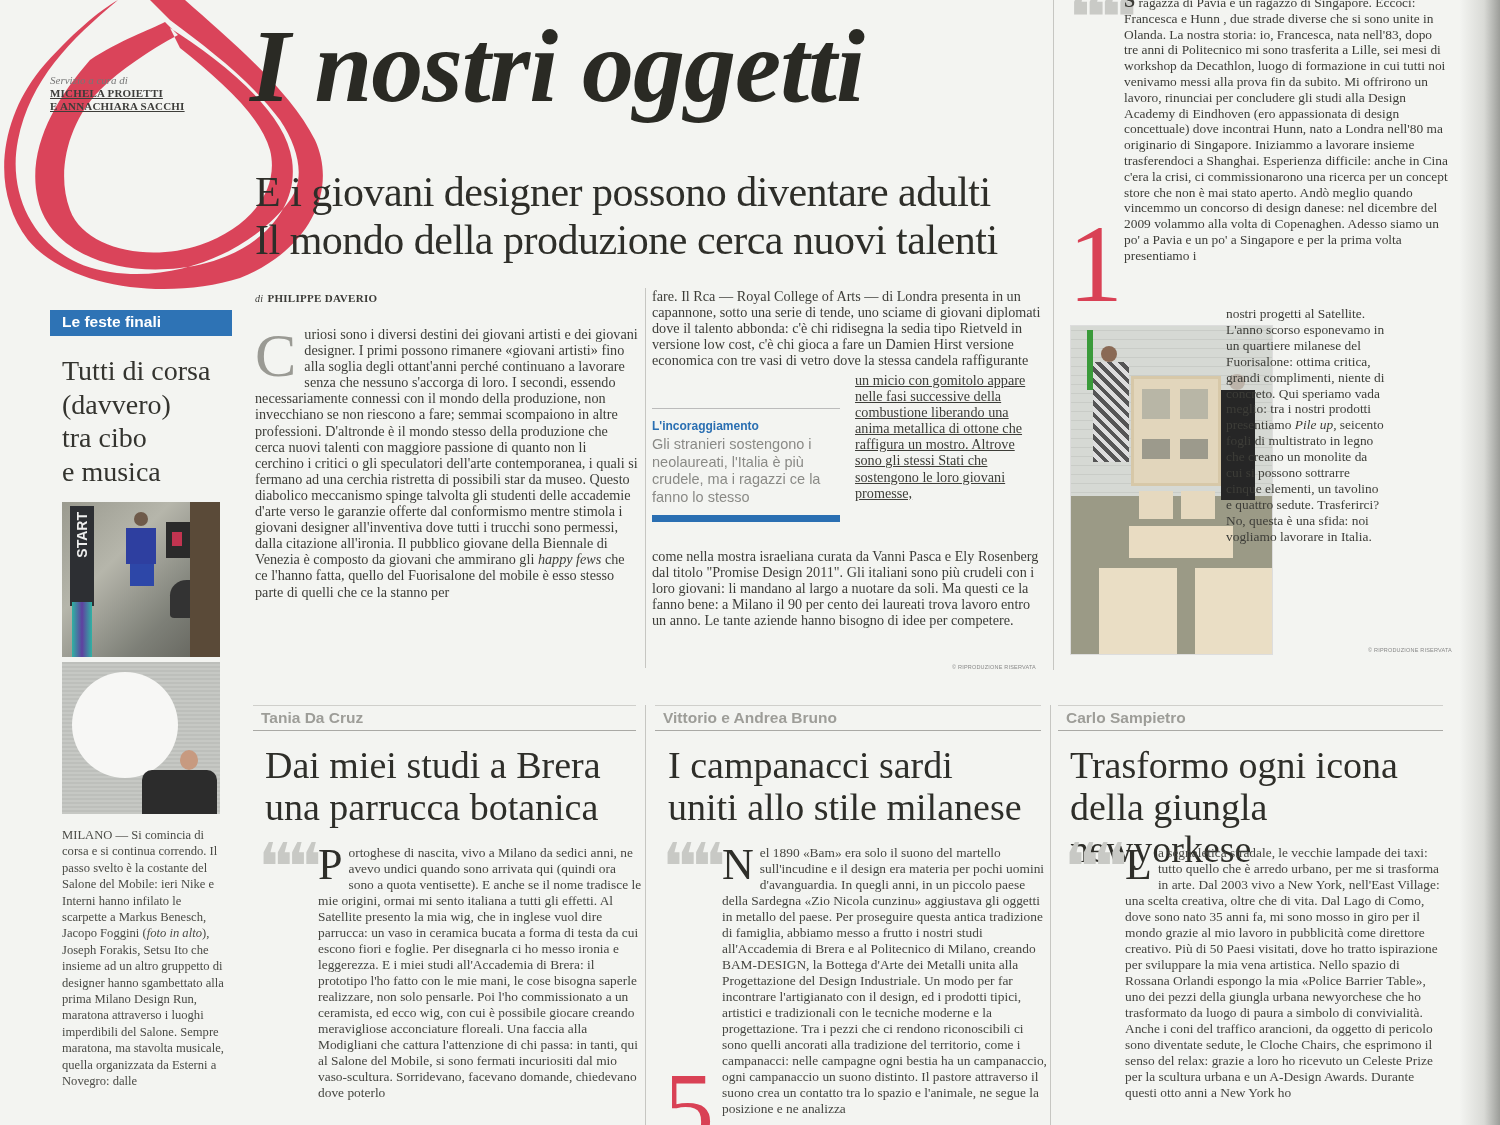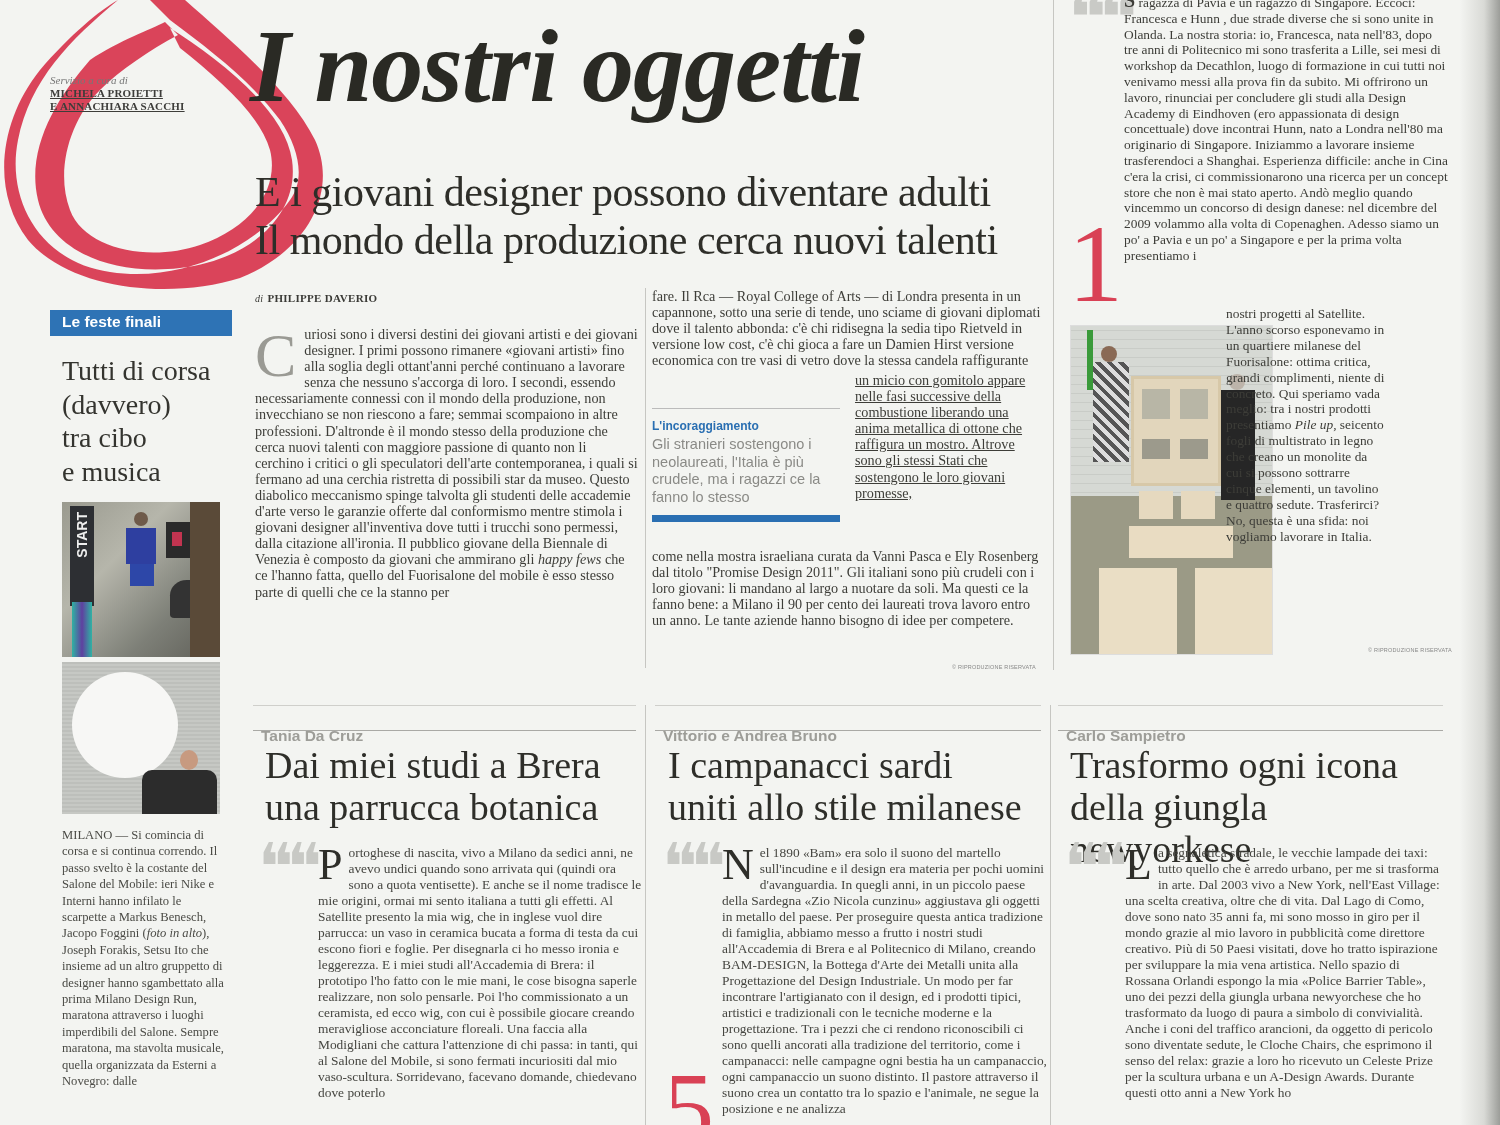--- a/index.html
+++ b/index.html
@@ -59,21 +59,21 @@
   .side-body { position: absolute; left: 62px; top: 827px; width: 165px; font-size: 12.6px; line-height: 16.4px; color: #4a4a45; }
   .quote-mark { font-size: 72px; line-height: 60px; color: #c9cac6; font-family: "DejaVu Serif", serif; letter-spacing: -8px; }
   .int1-a { position: absolute; left: 1124px; top: -7px; width: 325px; }
   .int1-b { position: absolute; left: 1226px; top: 306px; width: 160px; }
   .bignum { position: absolute; font-size: 110px; color: #d94155; line-height: 100px; }
   .photo-big { position: absolute; left: 1070px; top: 325px; width: 203px; height: 330px; overflow: hidden;
                background: #cdd0cb; border: 1px solid #ddd; }
 
   
   .strip-name { position: absolute; top: 705px; height: 26px; font-family: "Liberation Sans", sans-serif; font-weight: bold;
-                font-size: 15.5px; color: #9d9d98; padding: 21px 0 0 8px; border-top: 1px solid #cfcfcb; border-bottom: 1px solid #a9a9a5; }
+                font-size: 15.5px; color: #9d9d98; padding: 3px 0 0 8px; border-top: 1px solid #cfcfcb; border-bottom: 1px solid #a9a9a5; }
   .strip-head { position: absolute; top: 744px; font-size: 38px; line-height: 42px; color: #2e2e29; }
   .strip-body { position: absolute; top: 845px; font-size: 13.4px; line-height: 16px; color: #454540; }
   .strip-body .drop { float: left; font-size: 44px; line-height: 34px; color: #2e2e29; margin: 3px 6px 0 0; }
   .q-mark-small { position: absolute; top: 838px; font-size: 66px; color: #c8c9c5; line-height: 60px; letter-spacing: -7px; font-family: "DejaVu Serif", serif; }
   .italic { font-style: italic; }
 </style>
 </head>
 <body>
 
 <div class="page">

